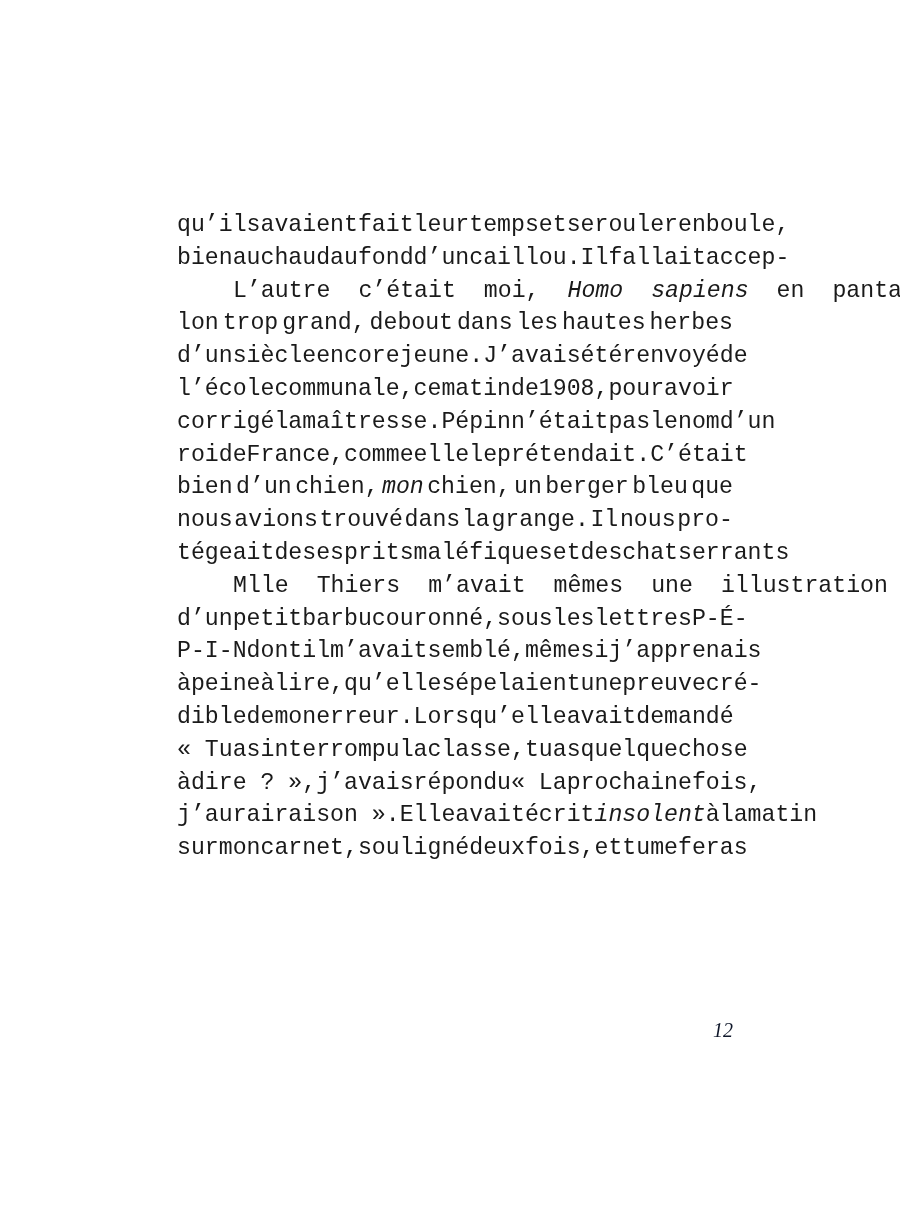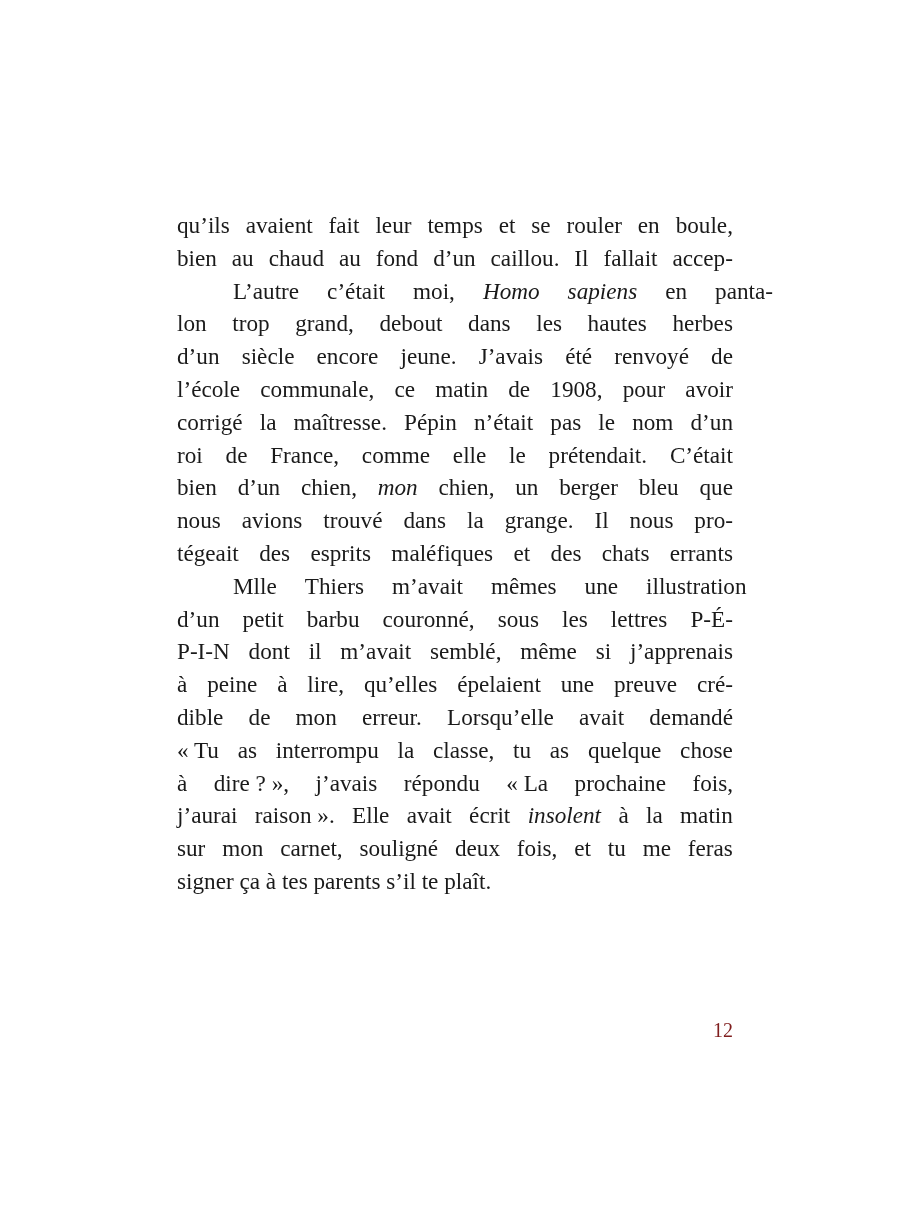--- a/index.html
+++ b/index.html
@@ -33,20 +33,21 @@
     font-size: 23.2px;
     line-height: 32.8px;
     white-space: nowrap;
     letter-spacing: 0;
   }
   
   .line.just {
     display: flex;
     justify-content: space-between;
     white-space: normal;
+    font-family: Liberation Mono, monospace;
   }
   .line.just > .w {
     white-space: pre;
   }
   
   .line.indent {
     text-indent: 28px;
     text-align: center;
   }
   .line.just.indent::before {
@@ -58,22 +59,23 @@
   .it {
     font-style: italic;
   }
   .folio {
     position: absolute;
     left: 177px;
     top: 1016px;
     width: 556px;
     text-align: right;
     font-size: 20px;
+    font-style: italic;
     line-height: 28px;
-    color: #7f1d1d;
+    color: #0f172a;
   }
 </style>
 </head>
 <body>
 
 <div class="page">
 
   <div class="text-block" id="text-block">
       <p class="para">
         <span class="line just">
@@ -280,19 +282,18 @@
           <span class="w">mon</span>
           <span class="w">carnet,</span>
           <span class="w">souligné</span>
           <span class="w">deux</span>
           <span class="w">fois,</span>
           <span class="w">et</span>
           <span class="w">tu</span>
           <span class="w">me</span>
           <span class="w">feras</span>
         </span>
-        <span class="line"><span class="w">signer ça à tes parents s’il te plaît.</span> </span>
       </p>
     </div>
 
   <div class="folio">12</div>
 
 </div>
 
 </body></html>

